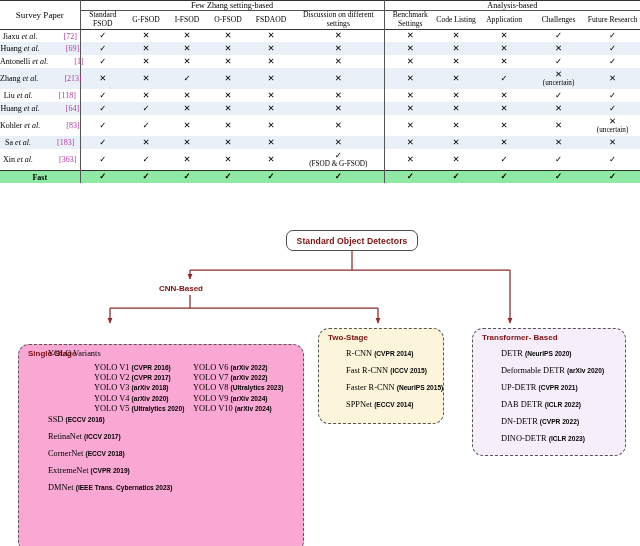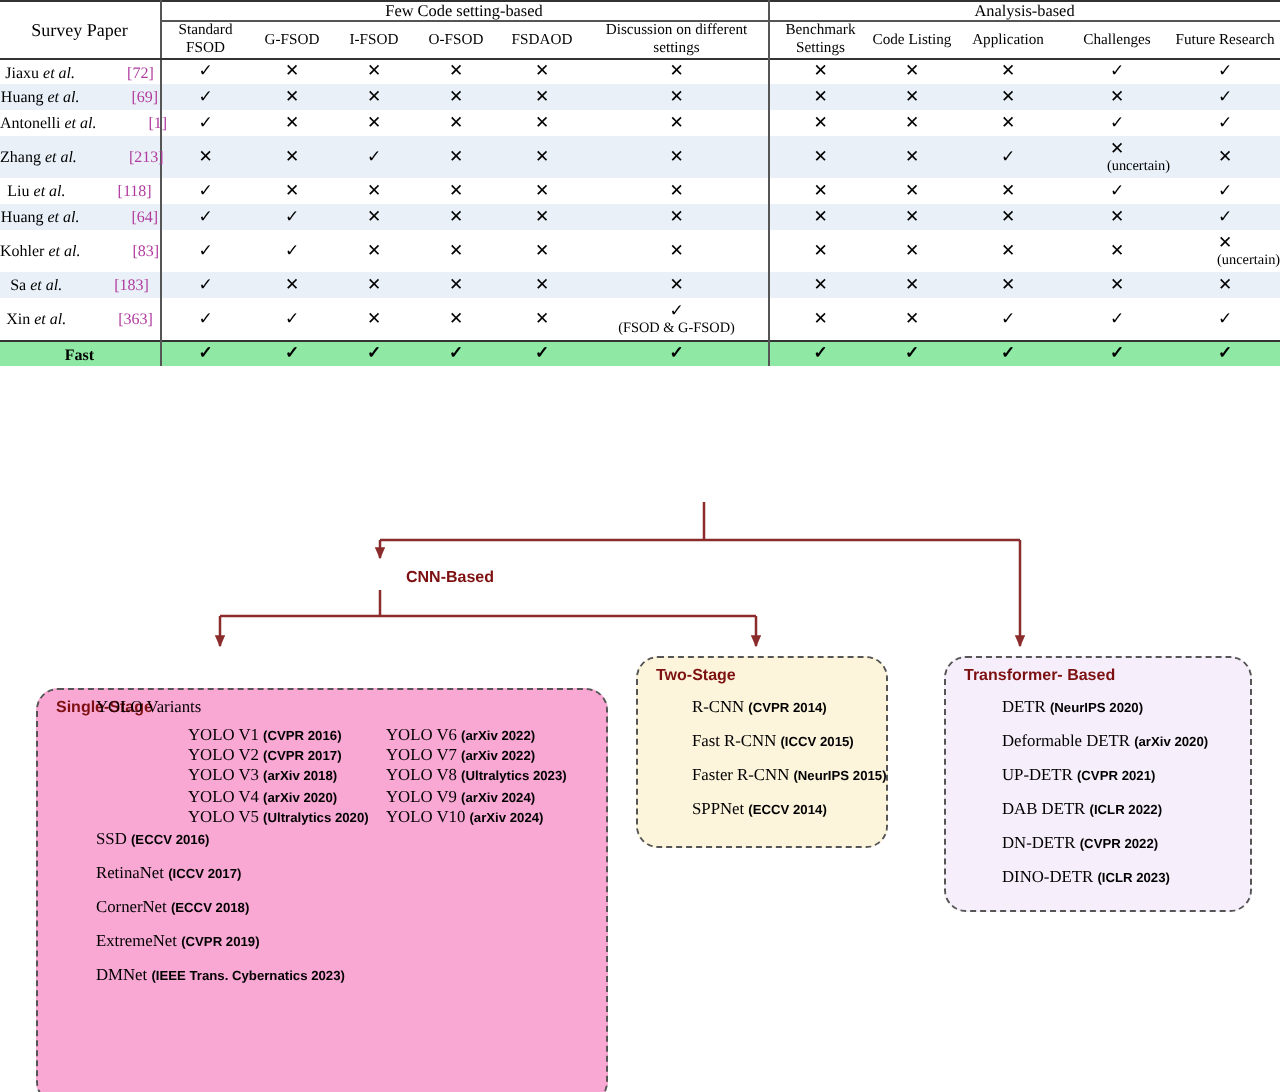--- a/index.html
+++ b/index.html
@@ -40,21 +40,21 @@
   }
   .grp-underline { border-bottom: 0.8px solid #555; }
 
   td.rowname {
     text-align: left; padding-left: 4px; font-size: 8px;
     white-space: nowrap;
   }
   td.rowname i { font-style: italic; }
   .cite { color: #b03a9e; margin-left: 24px; }
   .mark { font-size: 8.5px; }
-  .uncertain { font-size: 7.2px; display:block; margin-top:-1px;text-align:right; }
+  .uncertain { font-size: 7.2px; display:block; margin-top:-1px; }
   .note-sub { font-size: 7.2px; display:block; margin-top:-1px; }
 
   tr.stripe td { background: #e9f0f8; }
   tr.ours td {
     background: #8fe8a3; font-weight: bold;
   }
   tr.ours td.rowname { font-weight: bold; }
   tr.r-tall td { height: 21px; }
   tr.r-norm td { height: 13px; }
 
@@ -69,21 +69,20 @@
     background: #fff;
     color: #7d1010; font-weight: bold; font-size: 8.6px;
     font-family: "Liberation Sans", sans-serif;
     display:flex; align-items:center; justify-content:center;
     letter-spacing: .1px;
   }
   .lbl-cnn {
     position:absolute; left: 159px; top: 88px;
     color:#7d1010; font-weight:bold; font-size:8px;
     font-family:"Liberation Sans", sans-serif;
-    margin-left:44px;
   }
 
   .panel {
     position:absolute;
     border: 1.4px dashed #555;
     border-radius: 11px;
   }
   .panel .ptitle {
     position:absolute; left: 9px; top: 4px;
     color:#7d1010; font-weight:bold; font-size:8px;
@@ -119,21 +118,21 @@
       <col style="width:91px">
         <col style="width:52px">
         <col style="width:40px">
       <col style="width:56px">
         <col style="width:53px">
         <col style="width:55px">
     </colgroup>
     <thead>
       <tr class="rule-top">
         <td rowspan="2" class="hdr-survey rule-bot">Survey Paper</td>
-        <td colspan="6" class="hdr-group grp-underline vsep">Few Code setting-based</td>
+        <td colspan="6" class="hdr-group grp-underline vsep">Few Zhang setting-based</td>
         <td colspan="5" class="hdr-group grp-underline vsep">Analysis-based</td>
       </tr>
       <tr class="rule-bot">
         <td class="hdr-sub vsep">Standard FSOD</td>
         <td class="hdr-sub">G-FSOD</td>
         <td class="hdr-sub">I-FSOD</td>
         <td class="hdr-sub">O-FSOD</td>
         <td class="hdr-sub">FSDAOD</td>
         <td class="hdr-sub">Discussion on different settings</td>
         <td class="hdr-sub vsep">Benchmark Settings</td>
@@ -348,20 +347,21 @@
       <path d="M486,152 L486,248"></path>
       <path d="M486,160 L497,160" marker-end="url(#ah)"></path>
       <path d="M486,177 L497,177" marker-end="url(#ah)"></path>
       <path d="M486,194 L497,194" marker-end="url(#ah)"></path>
       <path d="M486,211 L497,211" marker-end="url(#ah)"></path>
       <path d="M486,228 L497,228" marker-end="url(#ah)"></path>
       <path d="M486,245 L497,245" marker-end="url(#ah)"></path>
     </g>
   </svg>
 
+  <div class="node-root">Standard Object Detectors</div>
 
   <div class="lbl-cnn">CNN-Based</div>
 
   <div class="panel" id="panel-single">
     <span class="ptitle">Single-Stage</span>
   </div>
   <div class="panel" id="panel-two">
     <span class="ptitle">Two-Stage</span>
   </div>
   <div class="panel" id="panel-trans">

